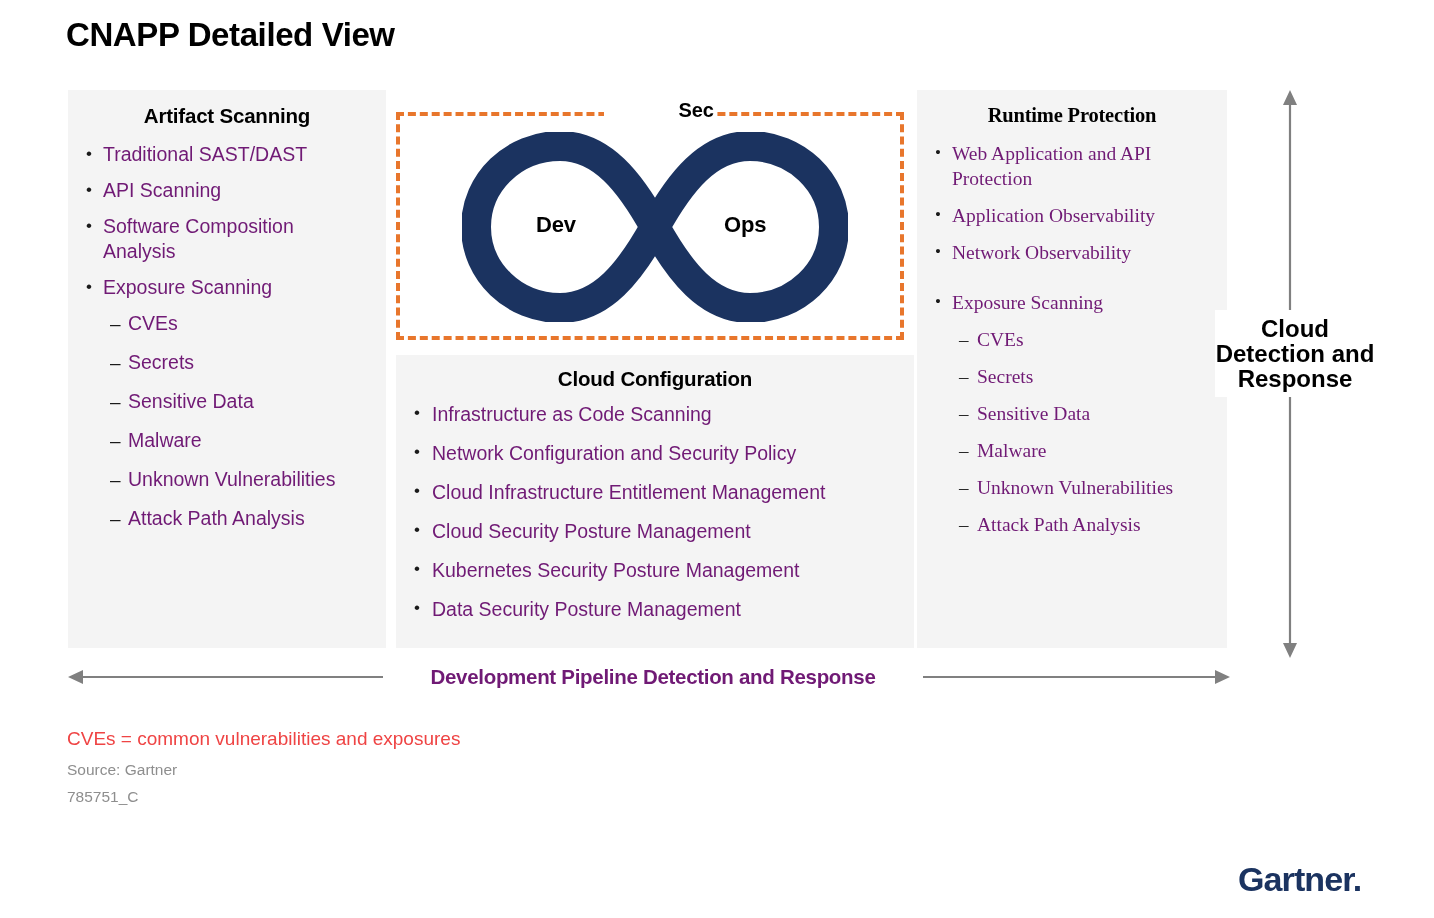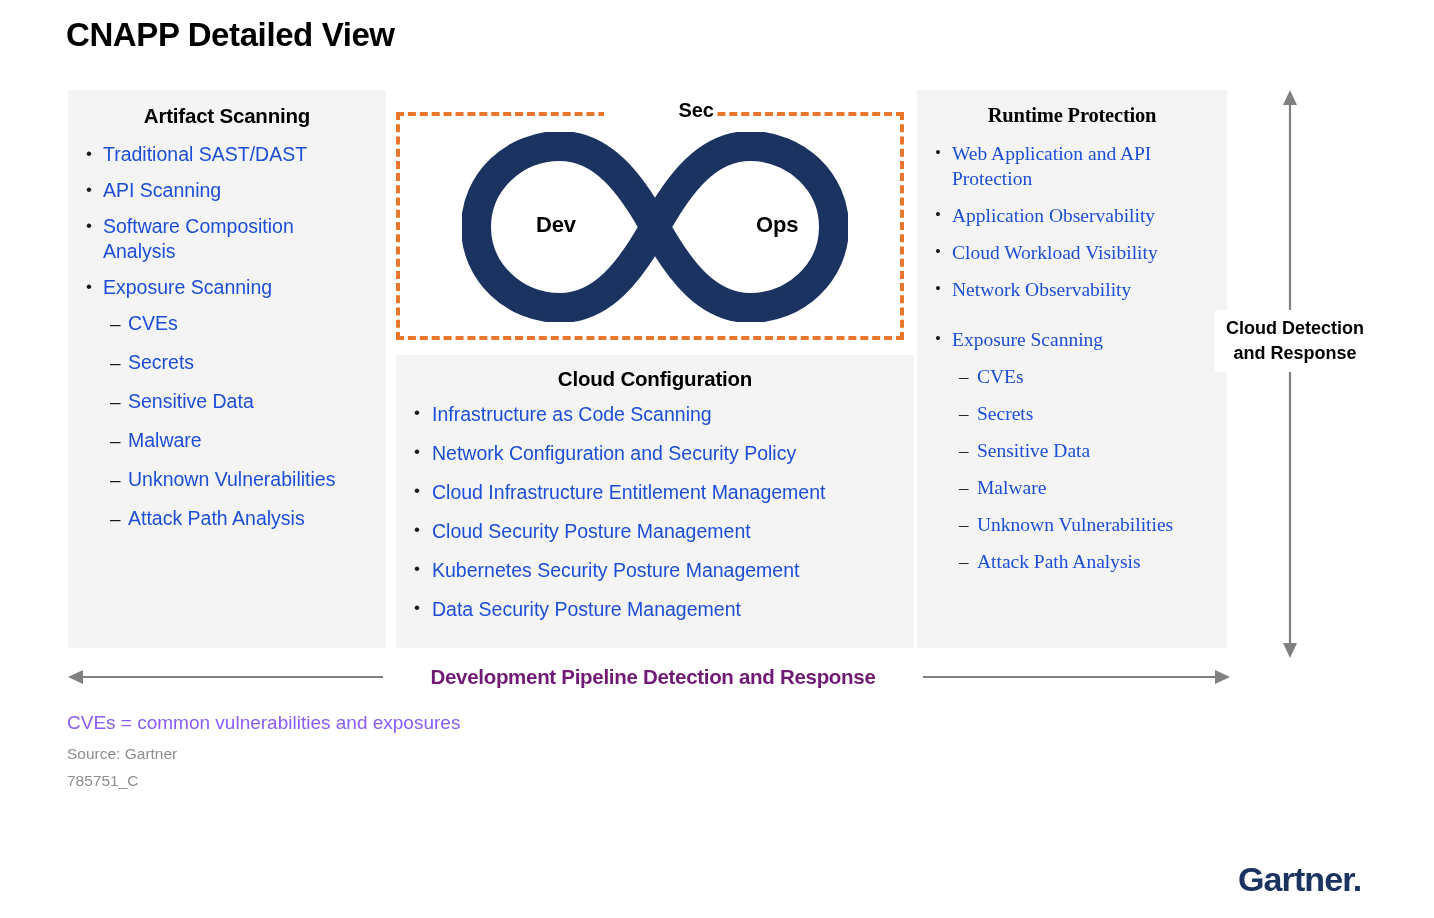--- a/index.html
+++ b/index.html
@@ -69,21 +69,21 @@
   
   ul.bullets {
     list-style: none;
     margin: 0;
     padding: 0;
   }
   ul.bullets li {
     position: relative;
     font-size: 19.5px;
     line-height: 25px;
-    color: #1d4ed8;
+    color: #701a75;
     padding-left: 19px;
     margin-bottom: 11px;
   }
   ul.bullets li::before {
     content: "\2022";
     position: absolute;
     left: 2px;
     top: -1px;
     font-size: 17px;
     color: #1a1a1a;
@@ -142,37 +142,37 @@
   }
   #infinity-wrap svg { display: block; }
   .loop-label {
     position: absolute;
     font-size: 22px;
     font-weight: bold;
     color: #000000;
     letter-spacing: -0.2px;
   }
   #label-dev { left: 536px; top: 212px; }
-  #label-ops { left: 724px; top: 212px; margin-left: 32px; }
+  #label-ops { left: 724px; top: 212px; }
 
   
   #vertical-arrow {
     position: absolute;
     left: 1279px;
     top: 88px;
     width: 22px;
     height: 572px;
   }
   #vertical-arrow-label {
     position: absolute;
     left: 1215px;
     top: 310px;
     width: 160px;
     text-align: center;
-    font-size: 18px;
+    font-size: 24px;
     font-weight: bold;
     line-height: 25px;
     color: #000000;
     background: #ffffff;
     padding: 6px 0;
   }
 
   
   #horizontal-arrow {
     position: absolute;
@@ -196,22 +196,23 @@
   }
 
   
   #footnotes {
     position: absolute;
     left: 67px;
     top: 712px;
   }
   #footnote-definition {
     font-size: 19px;
-    color: #8b5cf6;
+    color: #ef4444;
     margin-bottom: 11px;
+    margin-top: 16px;
   }
   .footnote-meta {
     font-size: 15.5px;
     color: #8e8e8e;
     margin-bottom: 9px;
   }
 
   
   #gartner-logo {
     position: absolute;
@@ -274,21 +275,20 @@
     <li>Kubernetes Security Posture Management</li>
     <li>Data Security Posture Management</li>
   </ul>
 </div>
 
 <div class="panel" id="panel-runtime-protection">
   <div class="panel-heading">Runtime Protection</div>
   <ul class="bullets">
     <li>Web Application and API Protection</li>
     <li>Application Observability</li>
-    <li>Cloud Workload Visibility</li>
     <li>Network Observability</li>
     <li class="gap-above">Exposure Scanning</li>
     <li class="sub">CVEs</li>
     <li class="sub">Secrets</li>
     <li class="sub">Sensitive Data</li>
     <li class="sub">Malware</li>
     <li class="sub">Unknown Vulnerabilities</li>
     <li class="sub">Attack Path Analysis</li>
   </ul>
 </div>

